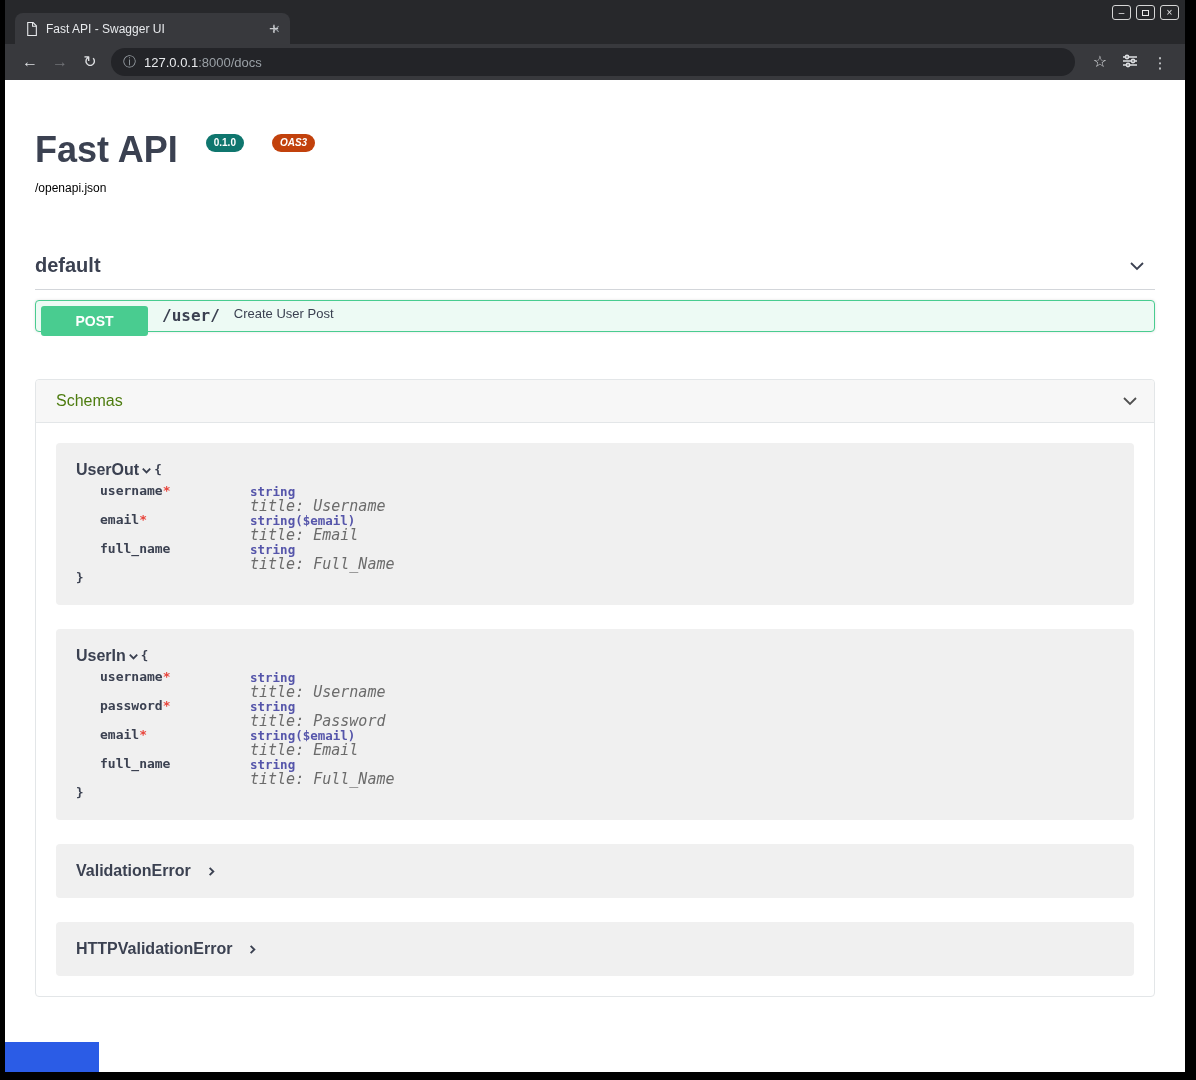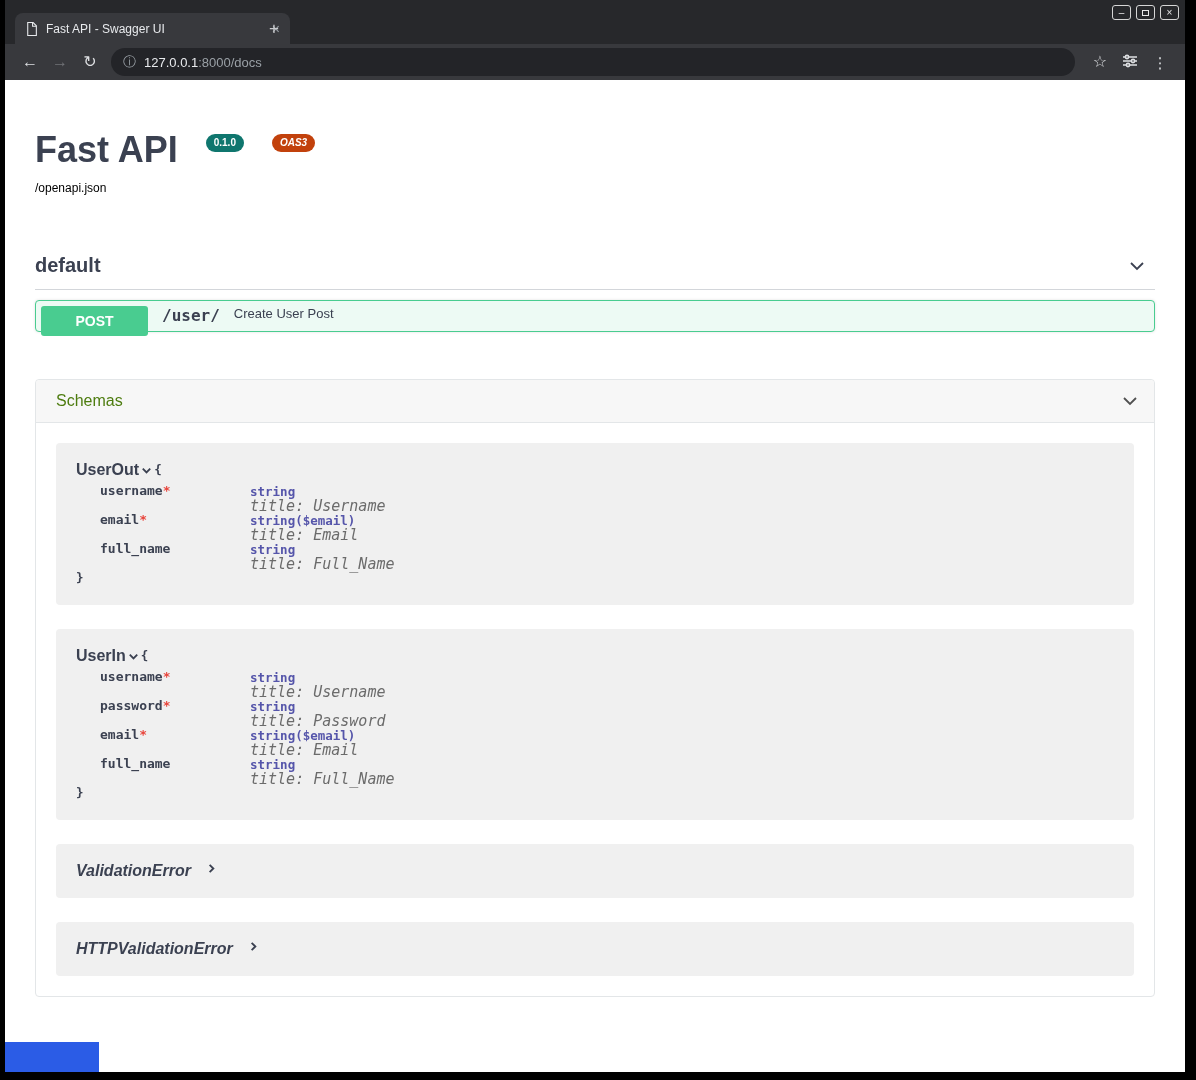--- a/index.html
+++ b/index.html
@@ -59,21 +59,21 @@
   .model-title-row { display:flex; align-items:center; gap:1px; cursor:pointer; }
   .model-name { font-size:16px; font-weight:bold; color:#3b4151; }
   .brace { font-family:"DejaVu Sans Mono", monospace; font-size:12.5px; font-weight:bold; color:#3b4151; line-height:14px; }
   .model-inner { margin-left:24px; margin-top:5px; }
   .prop-row { display:flex; align-items:flex-start; }
   .prop-name { width:150px; flex:none; font-family:"DejaVu Sans Mono", monospace; font-size:13px; font-weight:bold; color:#3b4151; line-height:14px; }
   .star { color:#e8453c; }
   .prop-line { line-height:14px; }
   .prop-type, .prop-format { font-family:"DejaVu Sans Mono", monospace; font-size:12.5px; font-weight:bold; color:#5555aa; }
   .prop-attr { font-family:"DejaVu Sans Mono", monospace; font-size:15px; font-style:italic; color:#6b6b6b; line-height:14px; }
-  .model-box.collapsed { display:flex; align-items:flex-start; gap:14px; padding:18px 20px; cursor:pointer;font-style:italic; }
+  .model-box.collapsed { display:flex; align-items:center; gap:14px; padding:18px 20px; cursor:pointer; }
 
   .blue-box { position:absolute; left:0; bottom:0; width:94px; height:30px; background:#2b5ce6; }
 </style>
 </head>
 <body>
 
 <div class="window">
 
   <div class="chrome-top">
     <div class="win-controls">

